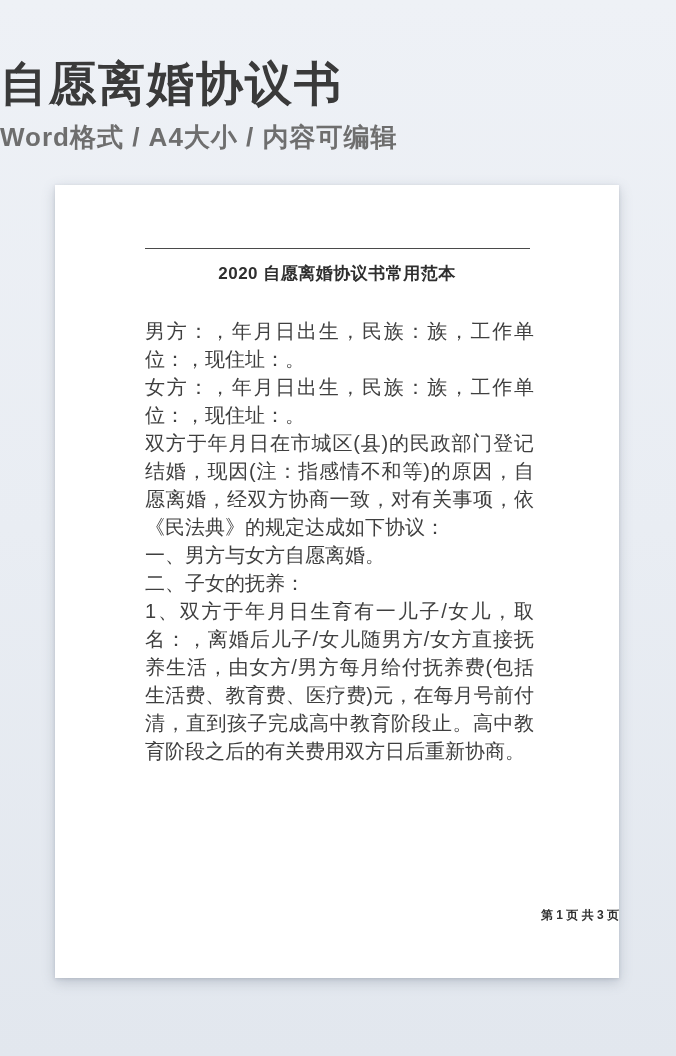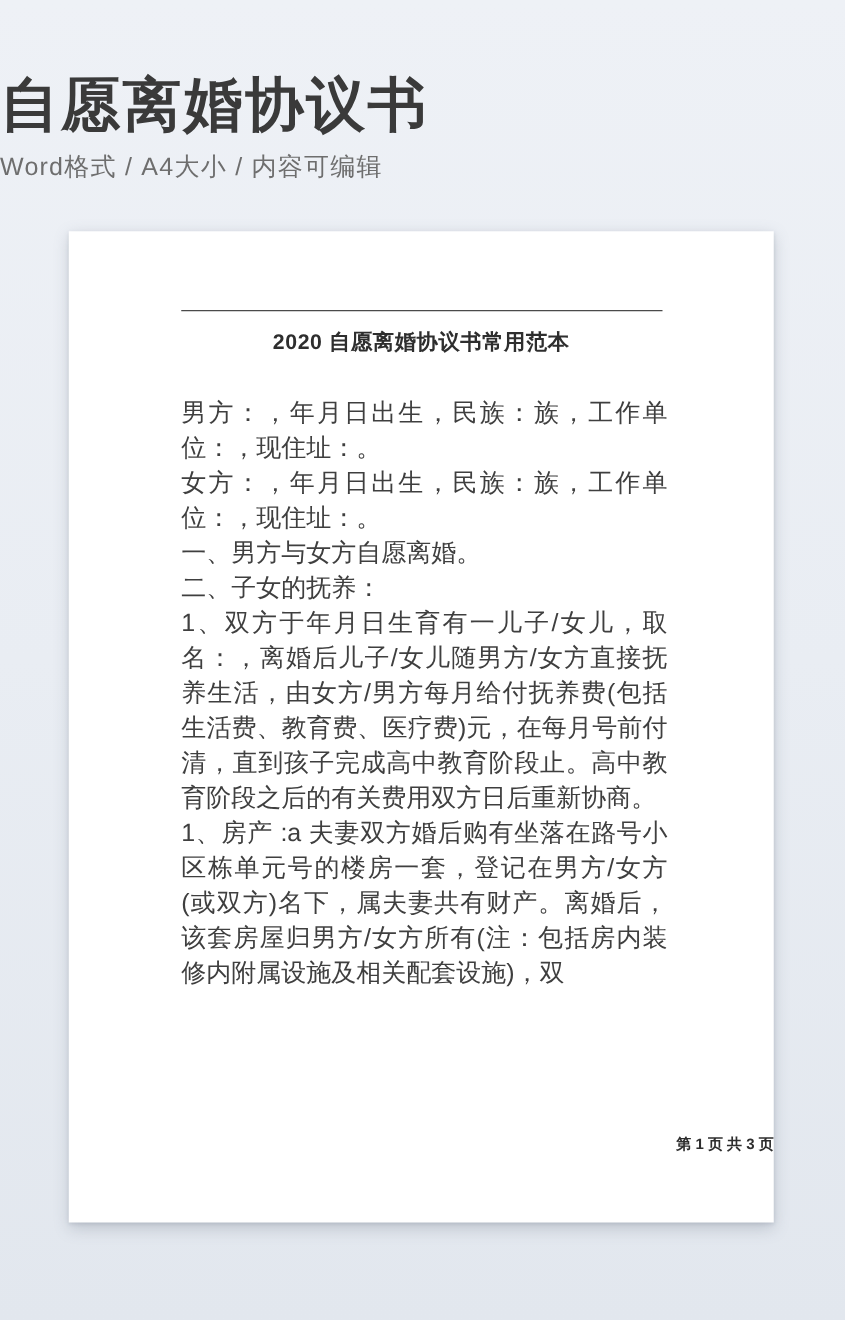--- a/index.html
+++ b/index.html
@@ -16,23 +16,24 @@
   }
   .hero-title {
     font-size: 47px;
     line-height: 1.1;
     font-weight: bold;
     color: #3a3a3a;
     letter-spacing: 2px;
   }
   .hero-subtitle {
     margin-top: 10px;
-    font-size: 20px;
+    font-size: 26px;
     color: #6e6e6e;
     letter-spacing: 1px;
+    font-weight: bold;
   }
   .page {
     position: absolute;
     left: 55px;
     top: 185px;
     width: 564px;
     height: 793px;
     background: #ffffff;
     box-shadow: 0 4px 12px rgba(90, 100, 120, 0.28), 0 1px 3px rgba(90, 100, 120, 0.18);
   }
@@ -84,19 +85,19 @@
   <h1 class="hero-title">自愿离婚协议书</h1>
   <div class="hero-subtitle">Word格式 / A4大小 / 内容可编辑</div>
 </header>
 
 <section class="page">
   <div class="doc-rule"></div>
   <h2 class="doc-title">2020 自愿离婚协议书常用范本</h2>
   <div class="doc-body">
     <p>男方：，年月日出生，民族：族，工作单位：，现住址：。</p>
     <p>女方：，年月日出生，民族：族，工作单位：，现住址：。</p>
+    <p>双方于年月日在市城区(县)的民政部门登记结婚，现因(注：指感情不和等)的原因，自愿离婚，经双方协商一致，对有关事项，依《民法典》的规定达成如下协议：</p>
     <p>一、男方与女方自愿离婚。</p>
     <p>二、子女的抚养：</p>
     <p>1、双方于年月日生育有一儿子/女儿，取名：，离婚后儿子/女儿随男方/女方直接抚养生活，由女方/男方每月给付抚养费(包括生活费、教育费、医疗费)元，在每月号前付清，直到孩子完成高中教育阶段止。高中教育阶段之后的有关费用双方日后重新协商。</p>
-    <p>1、房产 :a 夫妻双方婚后购有坐落在路号小区栋单元号的楼房一套，登记在男方/女方(或双方)名下，属夫妻共有财产。离婚后，该套房屋归男方/女方所有(注：包括房内装修内附属设施及相关配套设施)，双</p>
   </div>
   <div class="doc-footer">第 1 页 共 3 页</div>
 </section>
 
 </body></html>

